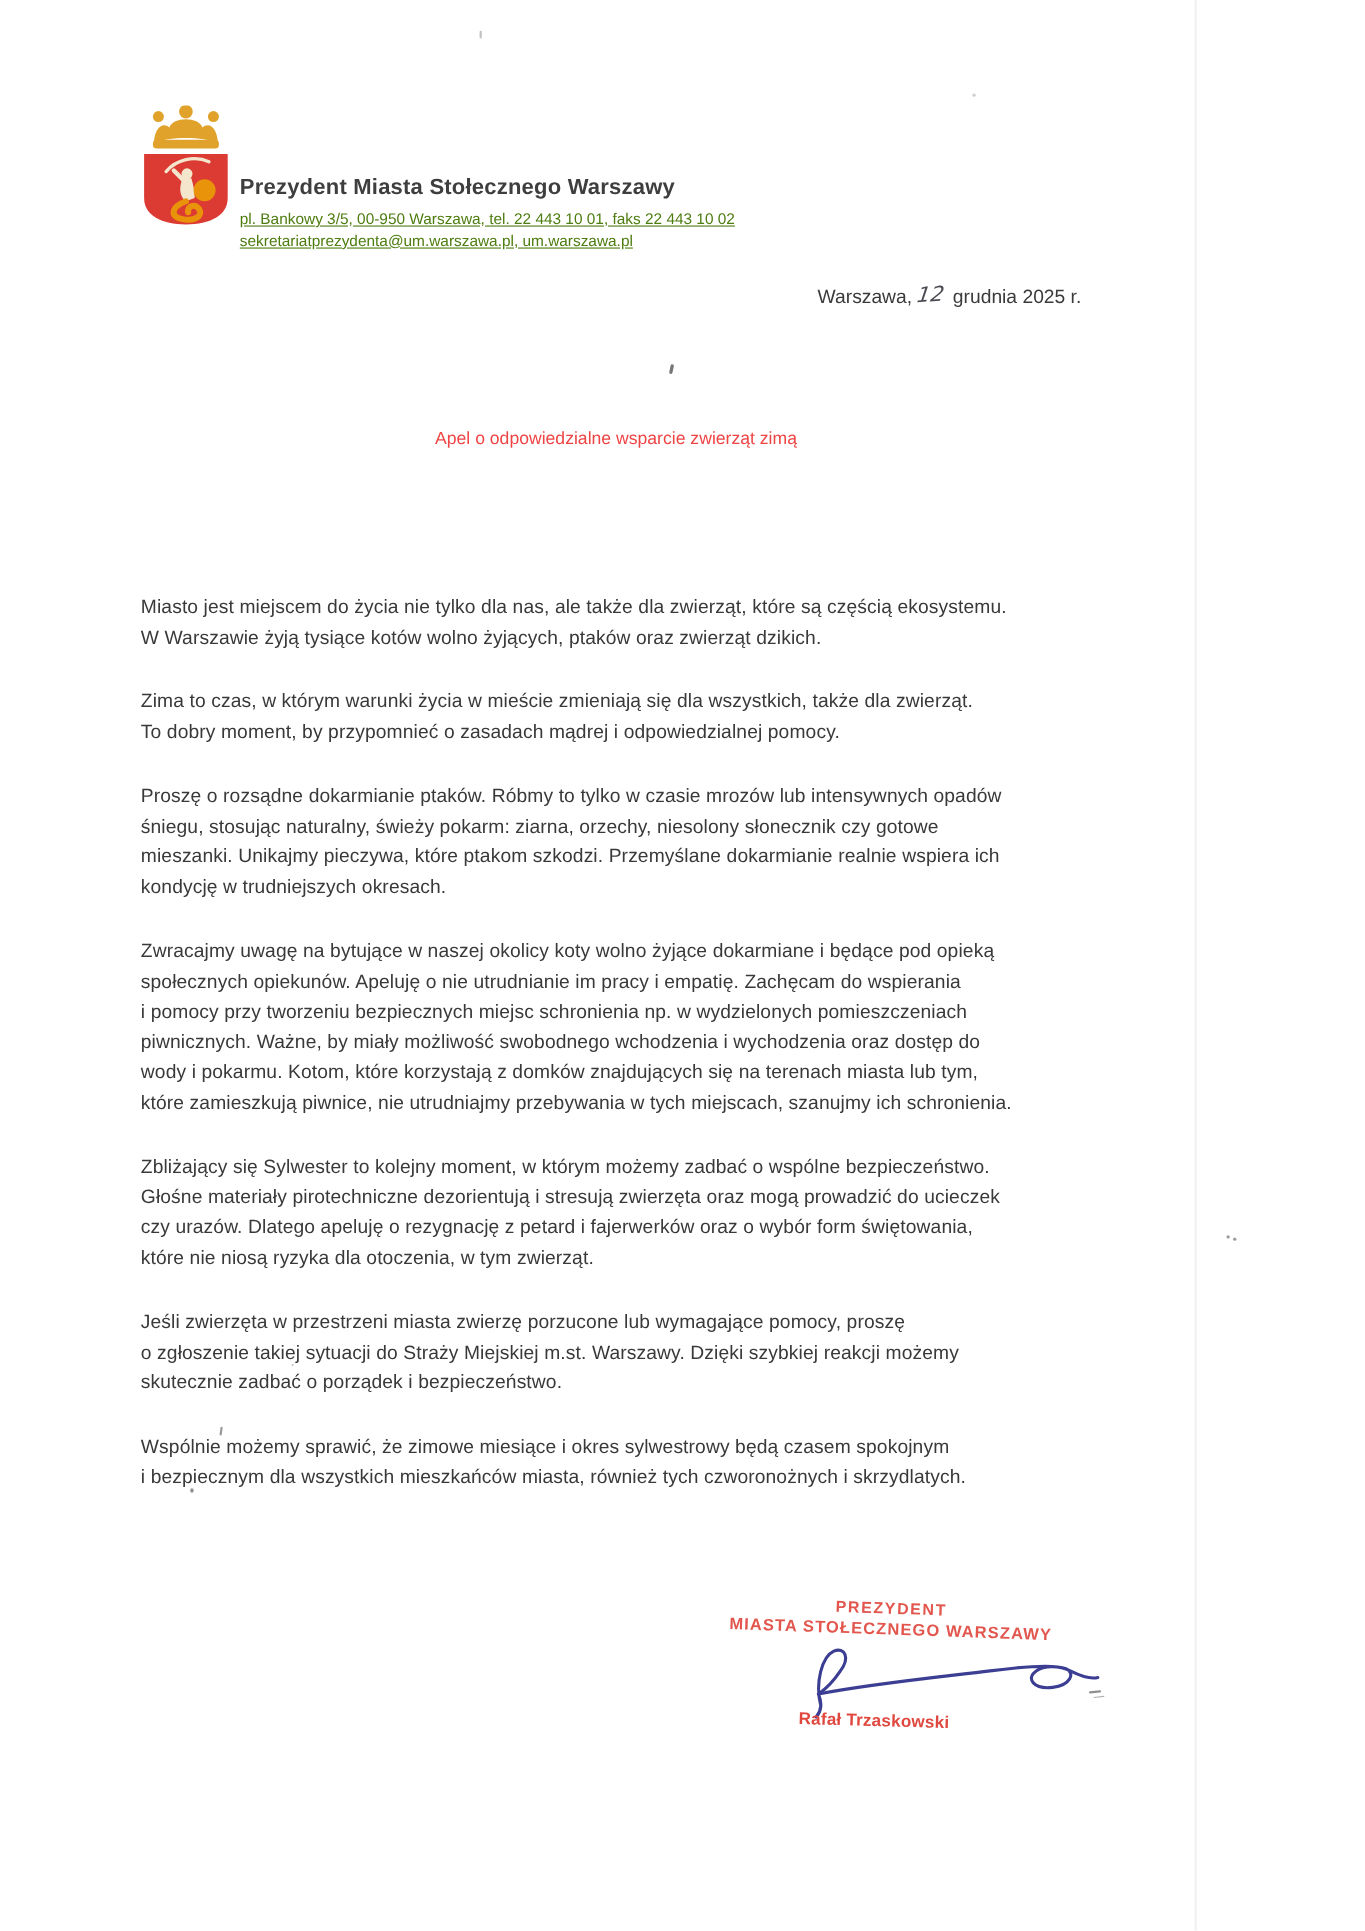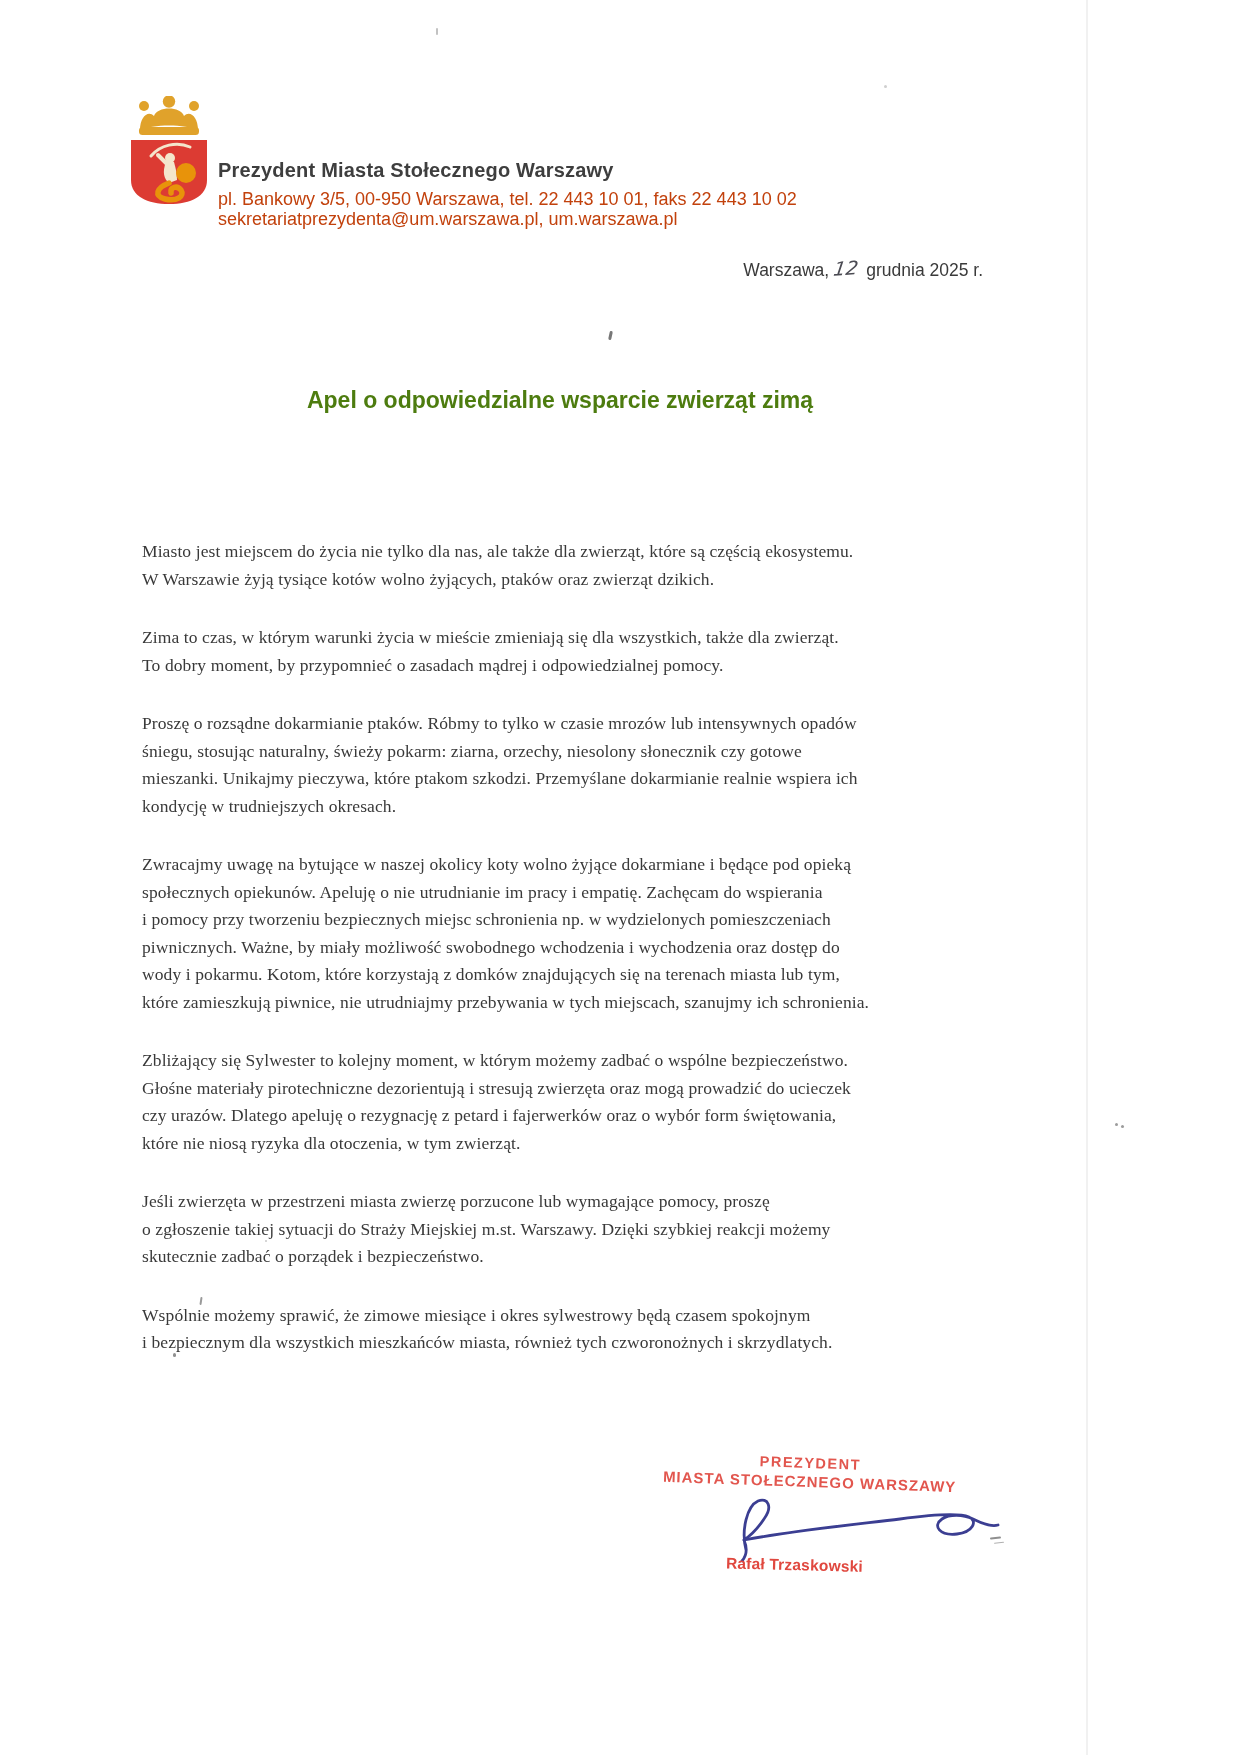--- a/index.html
+++ b/index.html
@@ -11,35 +11,35 @@
     color:#3d3d3d;
     overflow:hidden;
   }
   .page{position:absolute;inset:0;background:#ffffff;}
   
   .scan-streak{position:absolute;top:0;bottom:0;left:1086px;width:2px;background:rgba(120,120,120,0.10);}
   
   .logo{position:absolute;left:127px;top:96px;width:84px;height:110px;}
   .header-text{position:absolute;left:218px;top:119px;margin-top:40px;}
   .org-name{font-size:20px;font-weight:bold;color:#3e3e3e;letter-spacing:.2px;margin:0 0 7px 0;}
-  .hdr-line{font-size:18px;color:#c2410c;line-height:20px;margin:0;}
+  .hdr-line{font-size:14px;color:#4d7c0f;line-height:20px;margin:0;text-decoration:underline;}
   
   .dateline{position:absolute;top:258px;right:258px;font-size:17.5px;color:#3a3a3a;white-space:nowrap;}
   .hand-day{
     display:inline-block;
     font-family:"DejaVu Sans",sans-serif;
     font-style:italic;font-size:19px;color:#4b4b53;
     transform:skewX(-12deg) rotate(-4deg);
     margin:0 3px 0 5px;position:relative;top:-1px;
   }
   
   .title-block{position:absolute;left:140px;top:381px;width:840px;text-align:center;}
-  .title-line{font-size:23px;font-weight:bold;color:#4d7c0f;line-height:38px;margin:0;}
+  .title-line{font-size:16px;font-weight:normal;color:#ef4444;line-height:38px;margin:0;}
   
-  .body-block{position:absolute;left:142px;top:538px;width:920px;font-family:Liberation Serif, serif;}
+  .body-block{position:absolute;left:128px;top:538px;width:920px;}
   .para{
     font-size:17.5px;line-height:27.5px;color:#393939;
     white-space:pre-line;margin:0 0 31px 0;letter-spacing:.1px;
   }
   
   .stamp{
     position:absolute;left:610px;top:1455px;width:400px;
     text-align:center;color:#e2564e;
     transform:rotate(2deg);
   }

